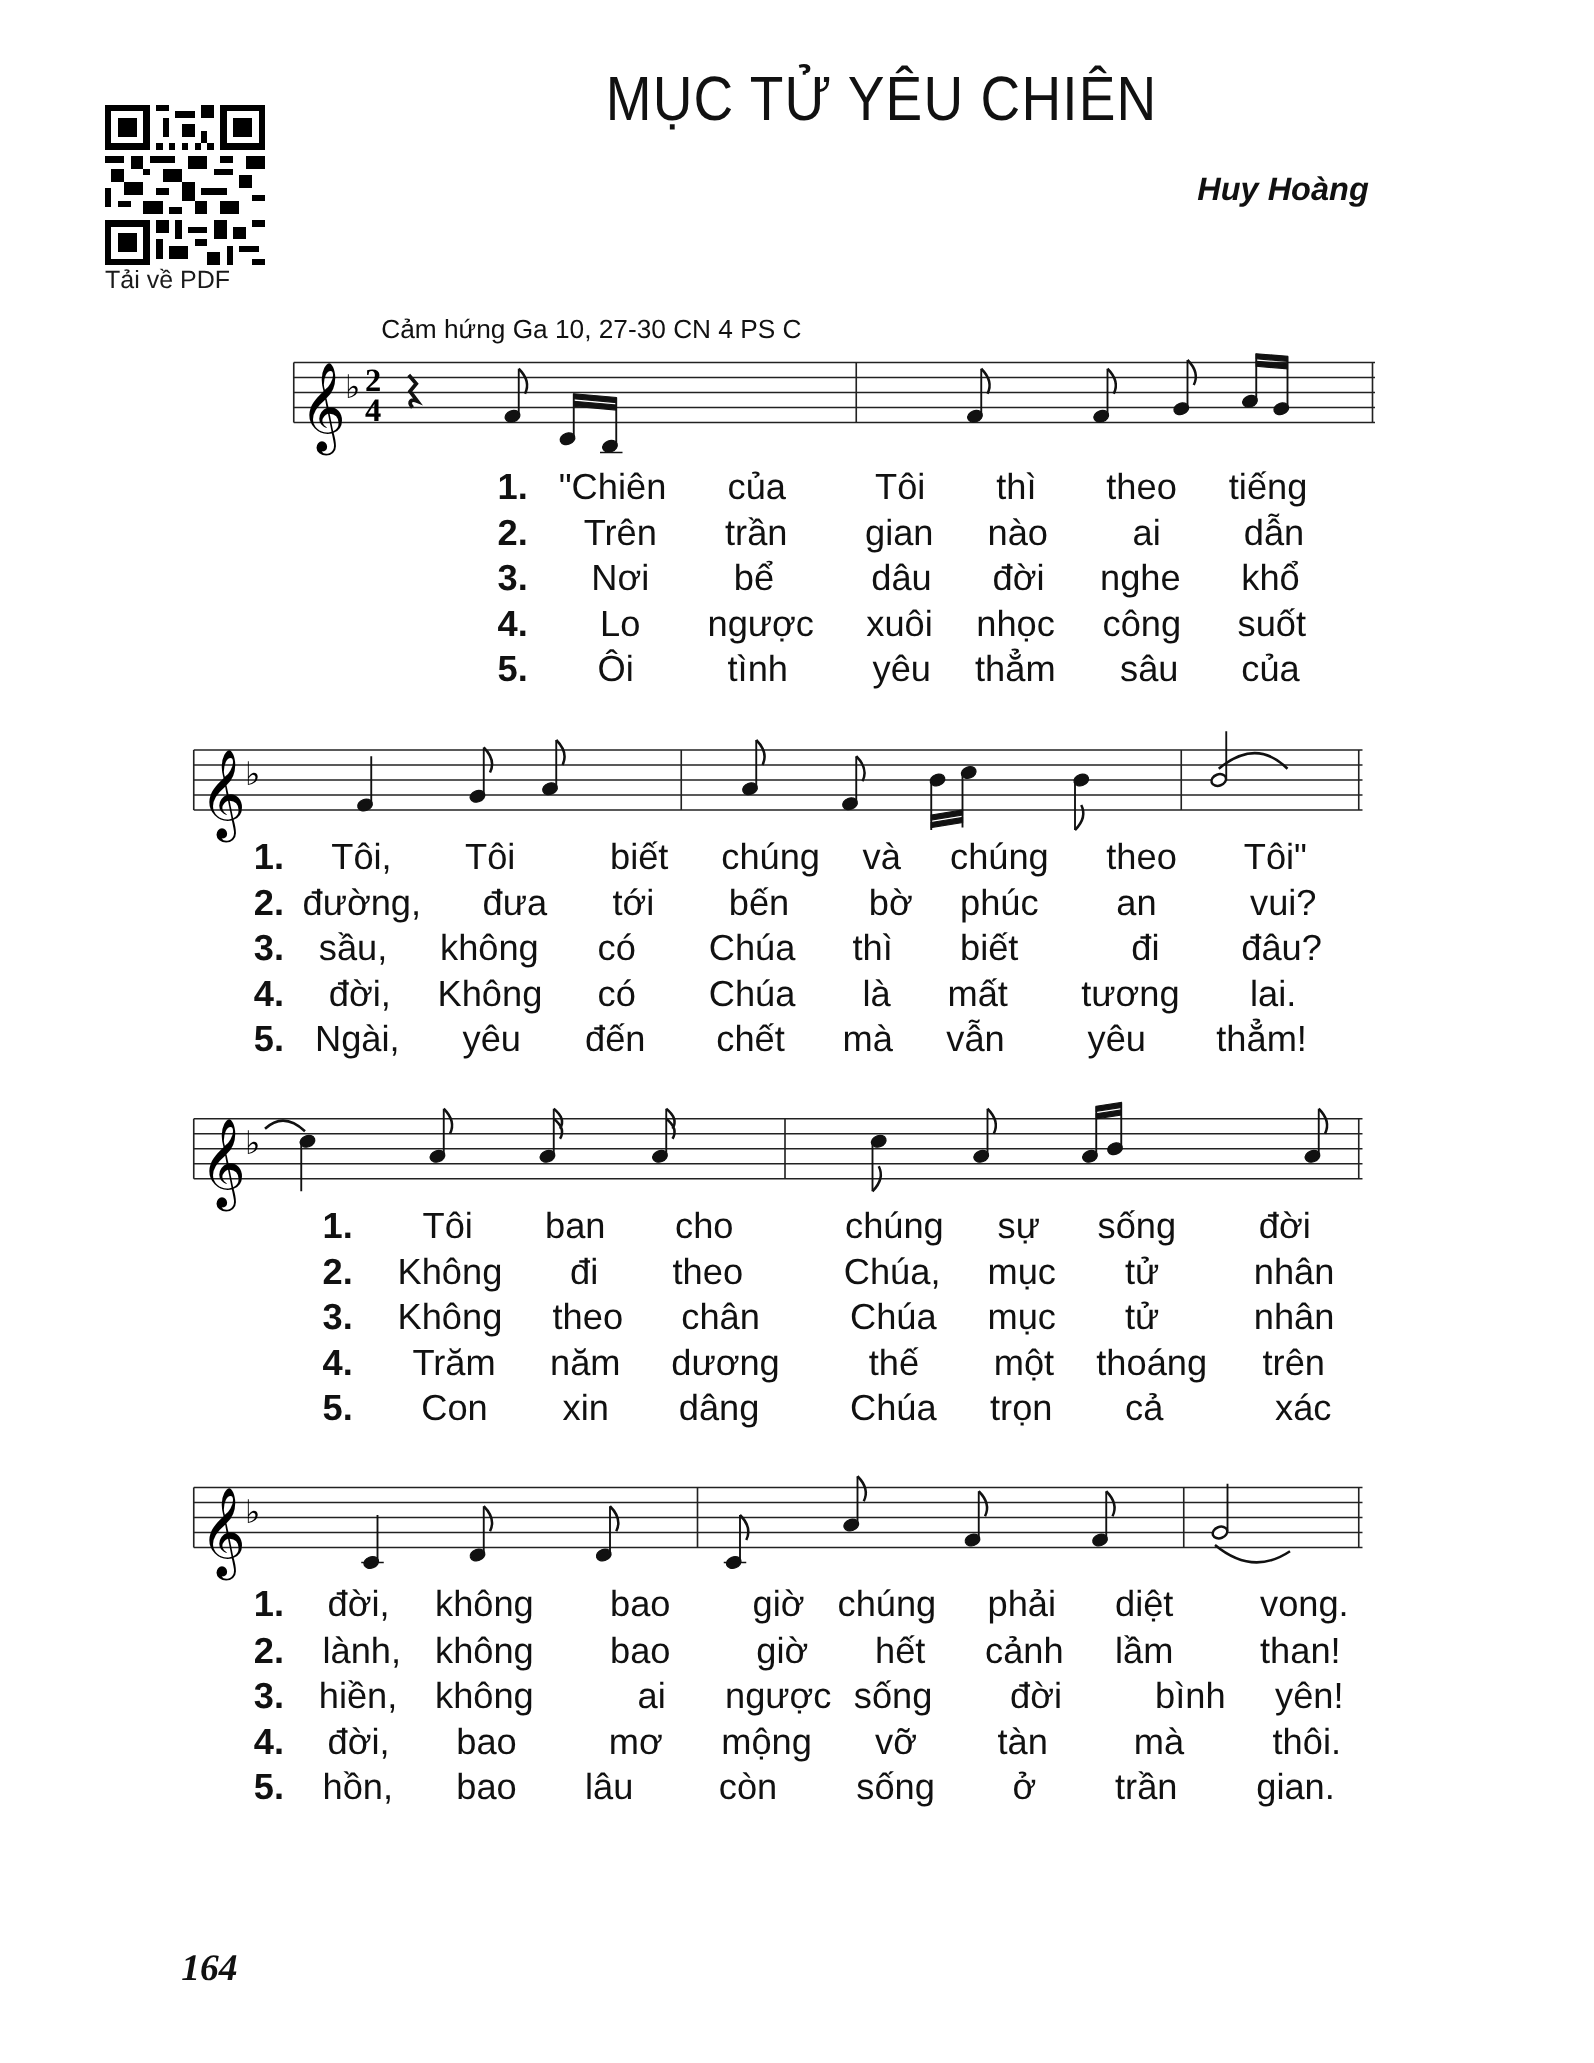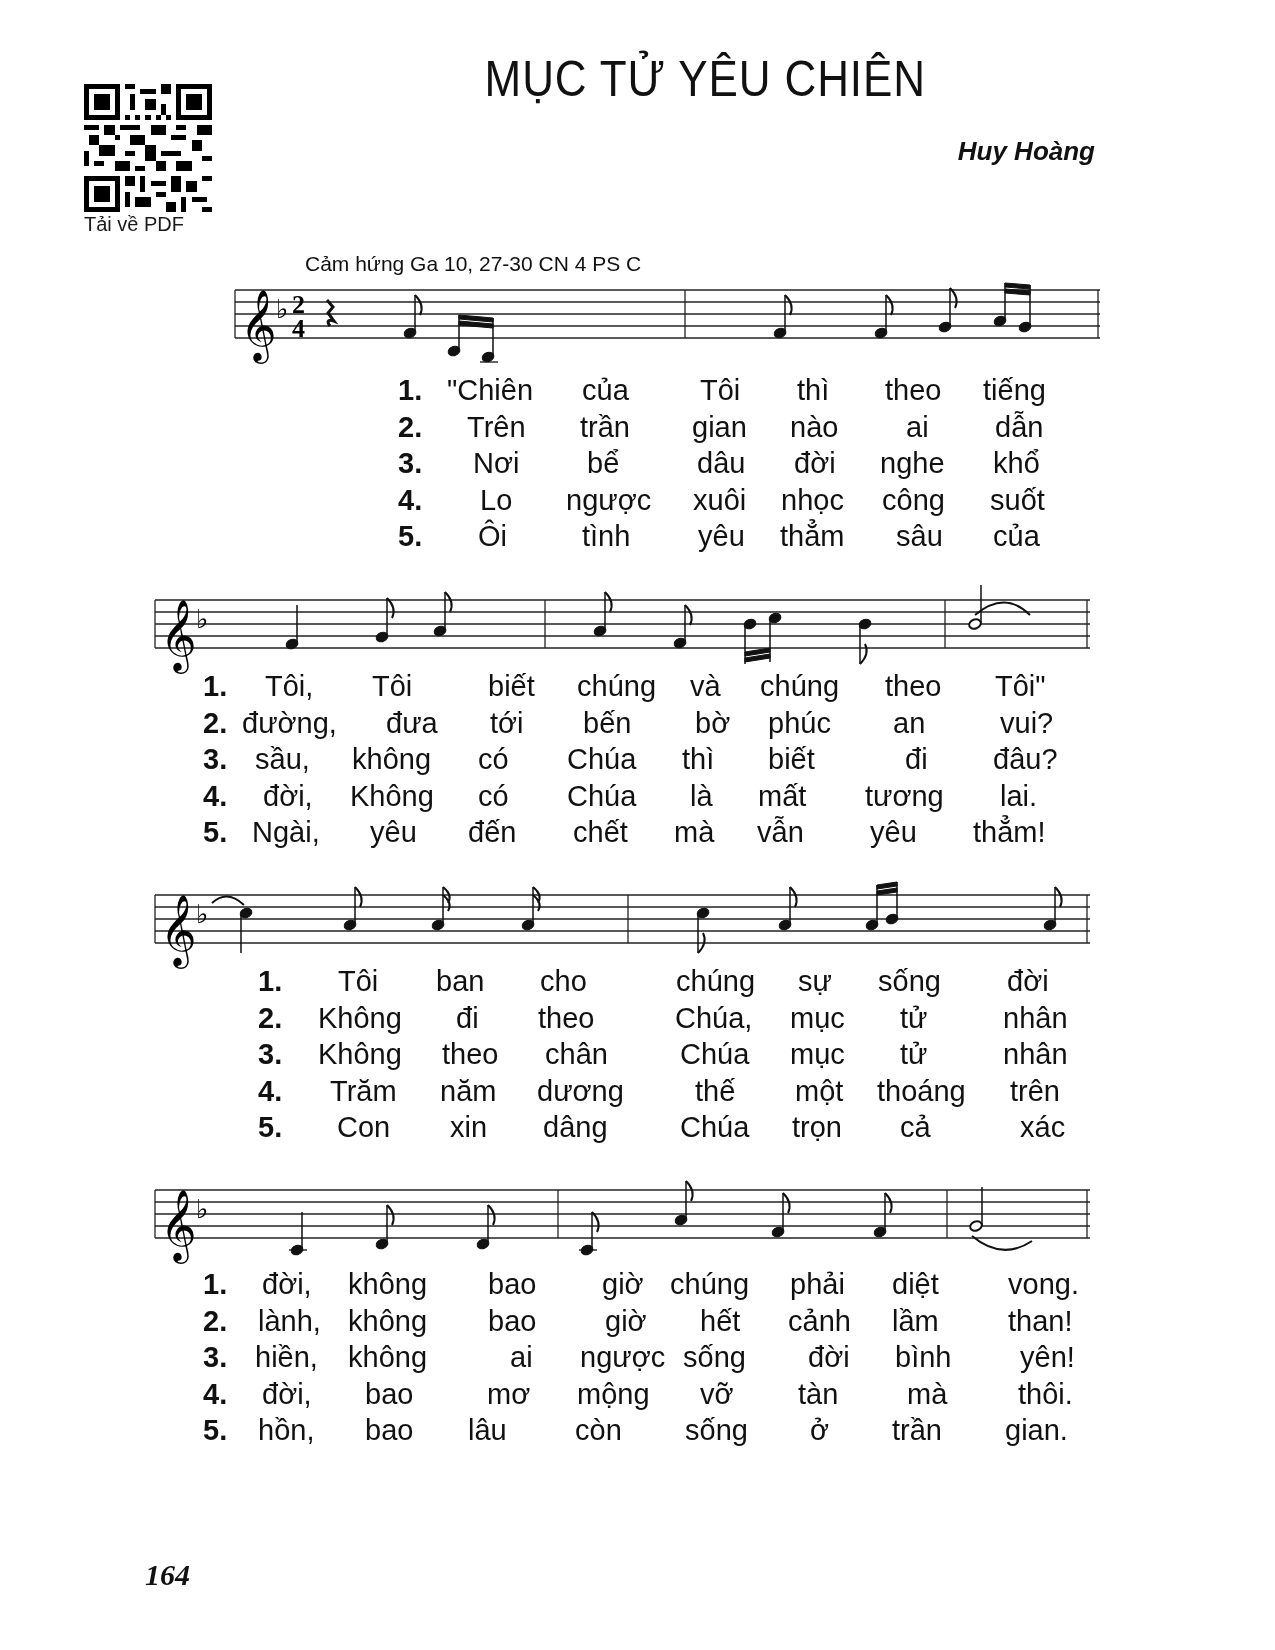--- a/index.html
+++ b/index.html
@@ -445,21 +445,21 @@
       <span style="left:1008px">than!</span>
   </div>
   <div class="lyric-row" style="position:relative">
     <span class="num" style="left:203px">3.</span>
       <span style="left:255px">hiền,</span>
       <span style="left:348px">không</span>
       <span style="left:510px">ai</span>
       <span style="left:580px">ngược</span>
       <span style="left:683px">sống</span>
       <span style="left:808px">đời</span>
-      <span style="left:895px">bình</span>
+      <span style="left:924px">bình</span>
       <span style="left:1020px">yên!</span>
   </div>
   <div class="lyric-row" style="position:relative">
     <span class="num" style="left:203px">4.</span>
       <span style="left:262px">đời,</span>
       <span style="left:365px">bao</span>
       <span style="left:487px">mơ</span>
       <span style="left:577px">mộng</span>
       <span style="left:700px">vỡ</span>
       <span style="left:798px">tàn</span>

